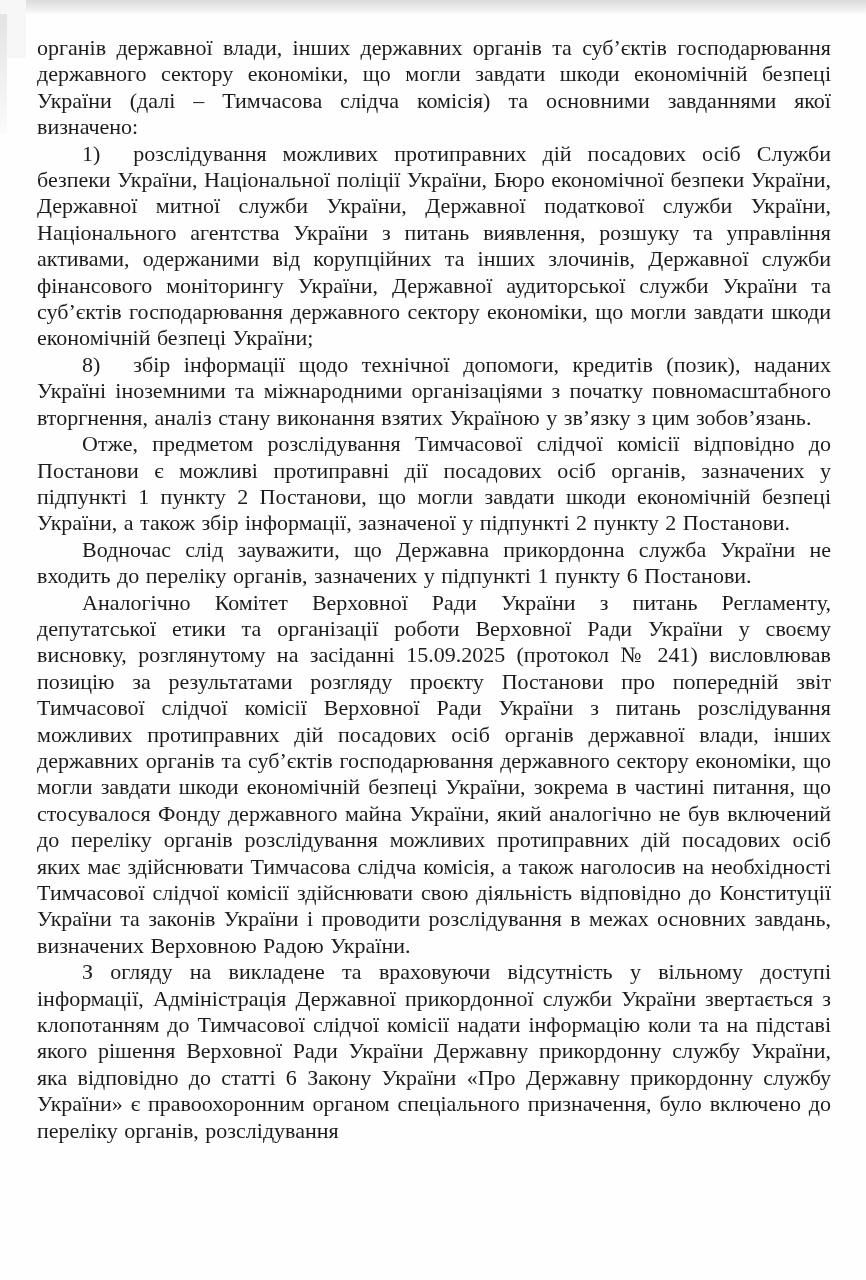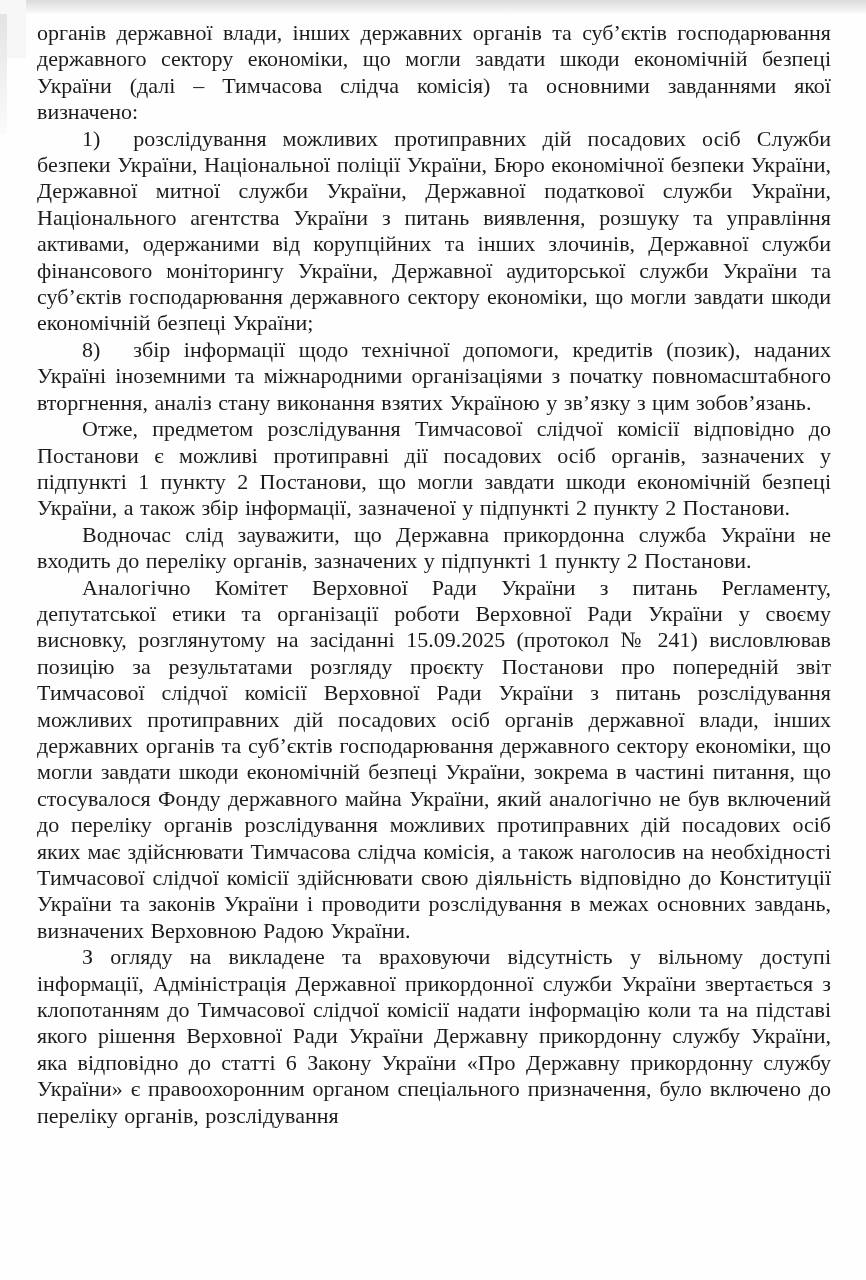--- a/index.html
+++ b/index.html
@@ -32,21 +32,21 @@
   .scan-edge-left {
     position: absolute;
     top: 14px; left: 0;
     width: 7px;
     height: 120px;
     background: linear-gradient(to bottom, #e3e3e3, #fbfbfb);
   }
   .text-block {
     position: absolute;
     left: 37px;
-    top: 20px;
+    top: 35px;
     width: 794px;
     color: #1c1c1c;
     font-size: 22px;
     line-height: 26.4px;
     text-align: justify;
   }
   .para {
     margin: 0;
     word-spacing: 1px;
   }
@@ -60,17 +60,17 @@
 <div class="page">
   <div class="scan-edge-top"></div>
   <div class="scan-edge-corner"></div>
   <div class="scan-edge-left"></div>
 
   <div class="text-block">
     <p class="para">органів державної влади, інших державних органів та суб’єктів господарювання державного сектору економіки, що могли завдати шкоди економічній безпеці України (далі – Тимчасова слідча комісія) та основними завданнями якої визначено:</p>
     <p class="para indent">1)  розслідування можливих протиправних дій посадових осіб Служби безпеки України, Національної поліції України, Бюро економічної безпеки України, Державної митної служби України, Державної податкової служби України, Національного агентства України з питань виявлення, розшуку та управління активами, одержаними від корупційних та інших злочинів, Державної служби фінансового моніторингу України, Державної аудиторської служби України та суб’єктів господарювання державного сектору економіки, що могли завдати шкоди економічній безпеці України;</p>
     <p class="para indent">8)  збір інформації щодо технічної допомоги, кредитів (позик), наданих Україні іноземними та міжнародними організаціями з початку повномасштабного вторгнення, аналіз стану виконання взятих Україною у зв’язку з цим зобов’язань.</p>
     <p class="para indent">Отже, предметом розслідування Тимчасової слідчої комісії відповідно до Постанови є можливі протиправні дії посадових осіб органів, зазначених у підпункті 1 пункту 2 Постанови, що могли завдати шкоди економічній безпеці України, а також збір інформації, зазначеної у підпункті 2 пункту 2 Постанови.</p>
-    <p class="para indent">Водночас слід зауважити, що Державна прикордонна служба України не входить до переліку органів, зазначених у підпункті 1 пункту 2 Постанови.</p>
+    <p class="para indent">Водночас слід зауважити, що Державна прикордонна служба України не входить до переліку органів, зазначених у підпункті 1 пункту 6 Постанови.</p>
     <p class="para indent">Аналогічно Комітет Верховної Ради України з питань Регламенту, депутатської етики та організації роботи Верховної Ради України у своєму висновку, розглянутому на засіданні 15.09.2025 (протокол № 241) висловлював позицію за результатами розгляду проєкту Постанови про попередній звіт Тимчасової слідчої комісії Верховної Ради України з питань розслідування можливих протиправних дій посадових осіб органів державної влади, інших державних органів та суб’єктів господарювання державного сектору економіки, що могли завдати шкоди економічній безпеці України, зокрема в частині питання, що стосувалося Фонду державного майна України, який аналогічно не був включений до переліку органів розслідування можливих протиправних дій посадових осіб яких має здійснювати Тимчасова слідча комісія, а також наголосив на необхідності Тимчасової слідчої комісії здійснювати свою діяльність відповідно до Конституції України та законів України і проводити розслідування в межах основних завдань, визначених Верховною Радою України.</p>
     <p class="para indent">З огляду на викладене та враховуючи відсутність у вільному доступі інформації, Адміністрація Державної прикордонної служби України звертається з клопотанням до Тимчасової слідчої комісії надати інформацію коли та на підставі якого рішення Верховної Ради України Державну прикордонну службу України, яка відповідно до статті 6 Закону України «Про Державну прикордонну службу України» є правоохоронним органом спеціального призначення, було включено до переліку органів, розслідування</p>
   </div>
 </div>
 
 </body></html>

